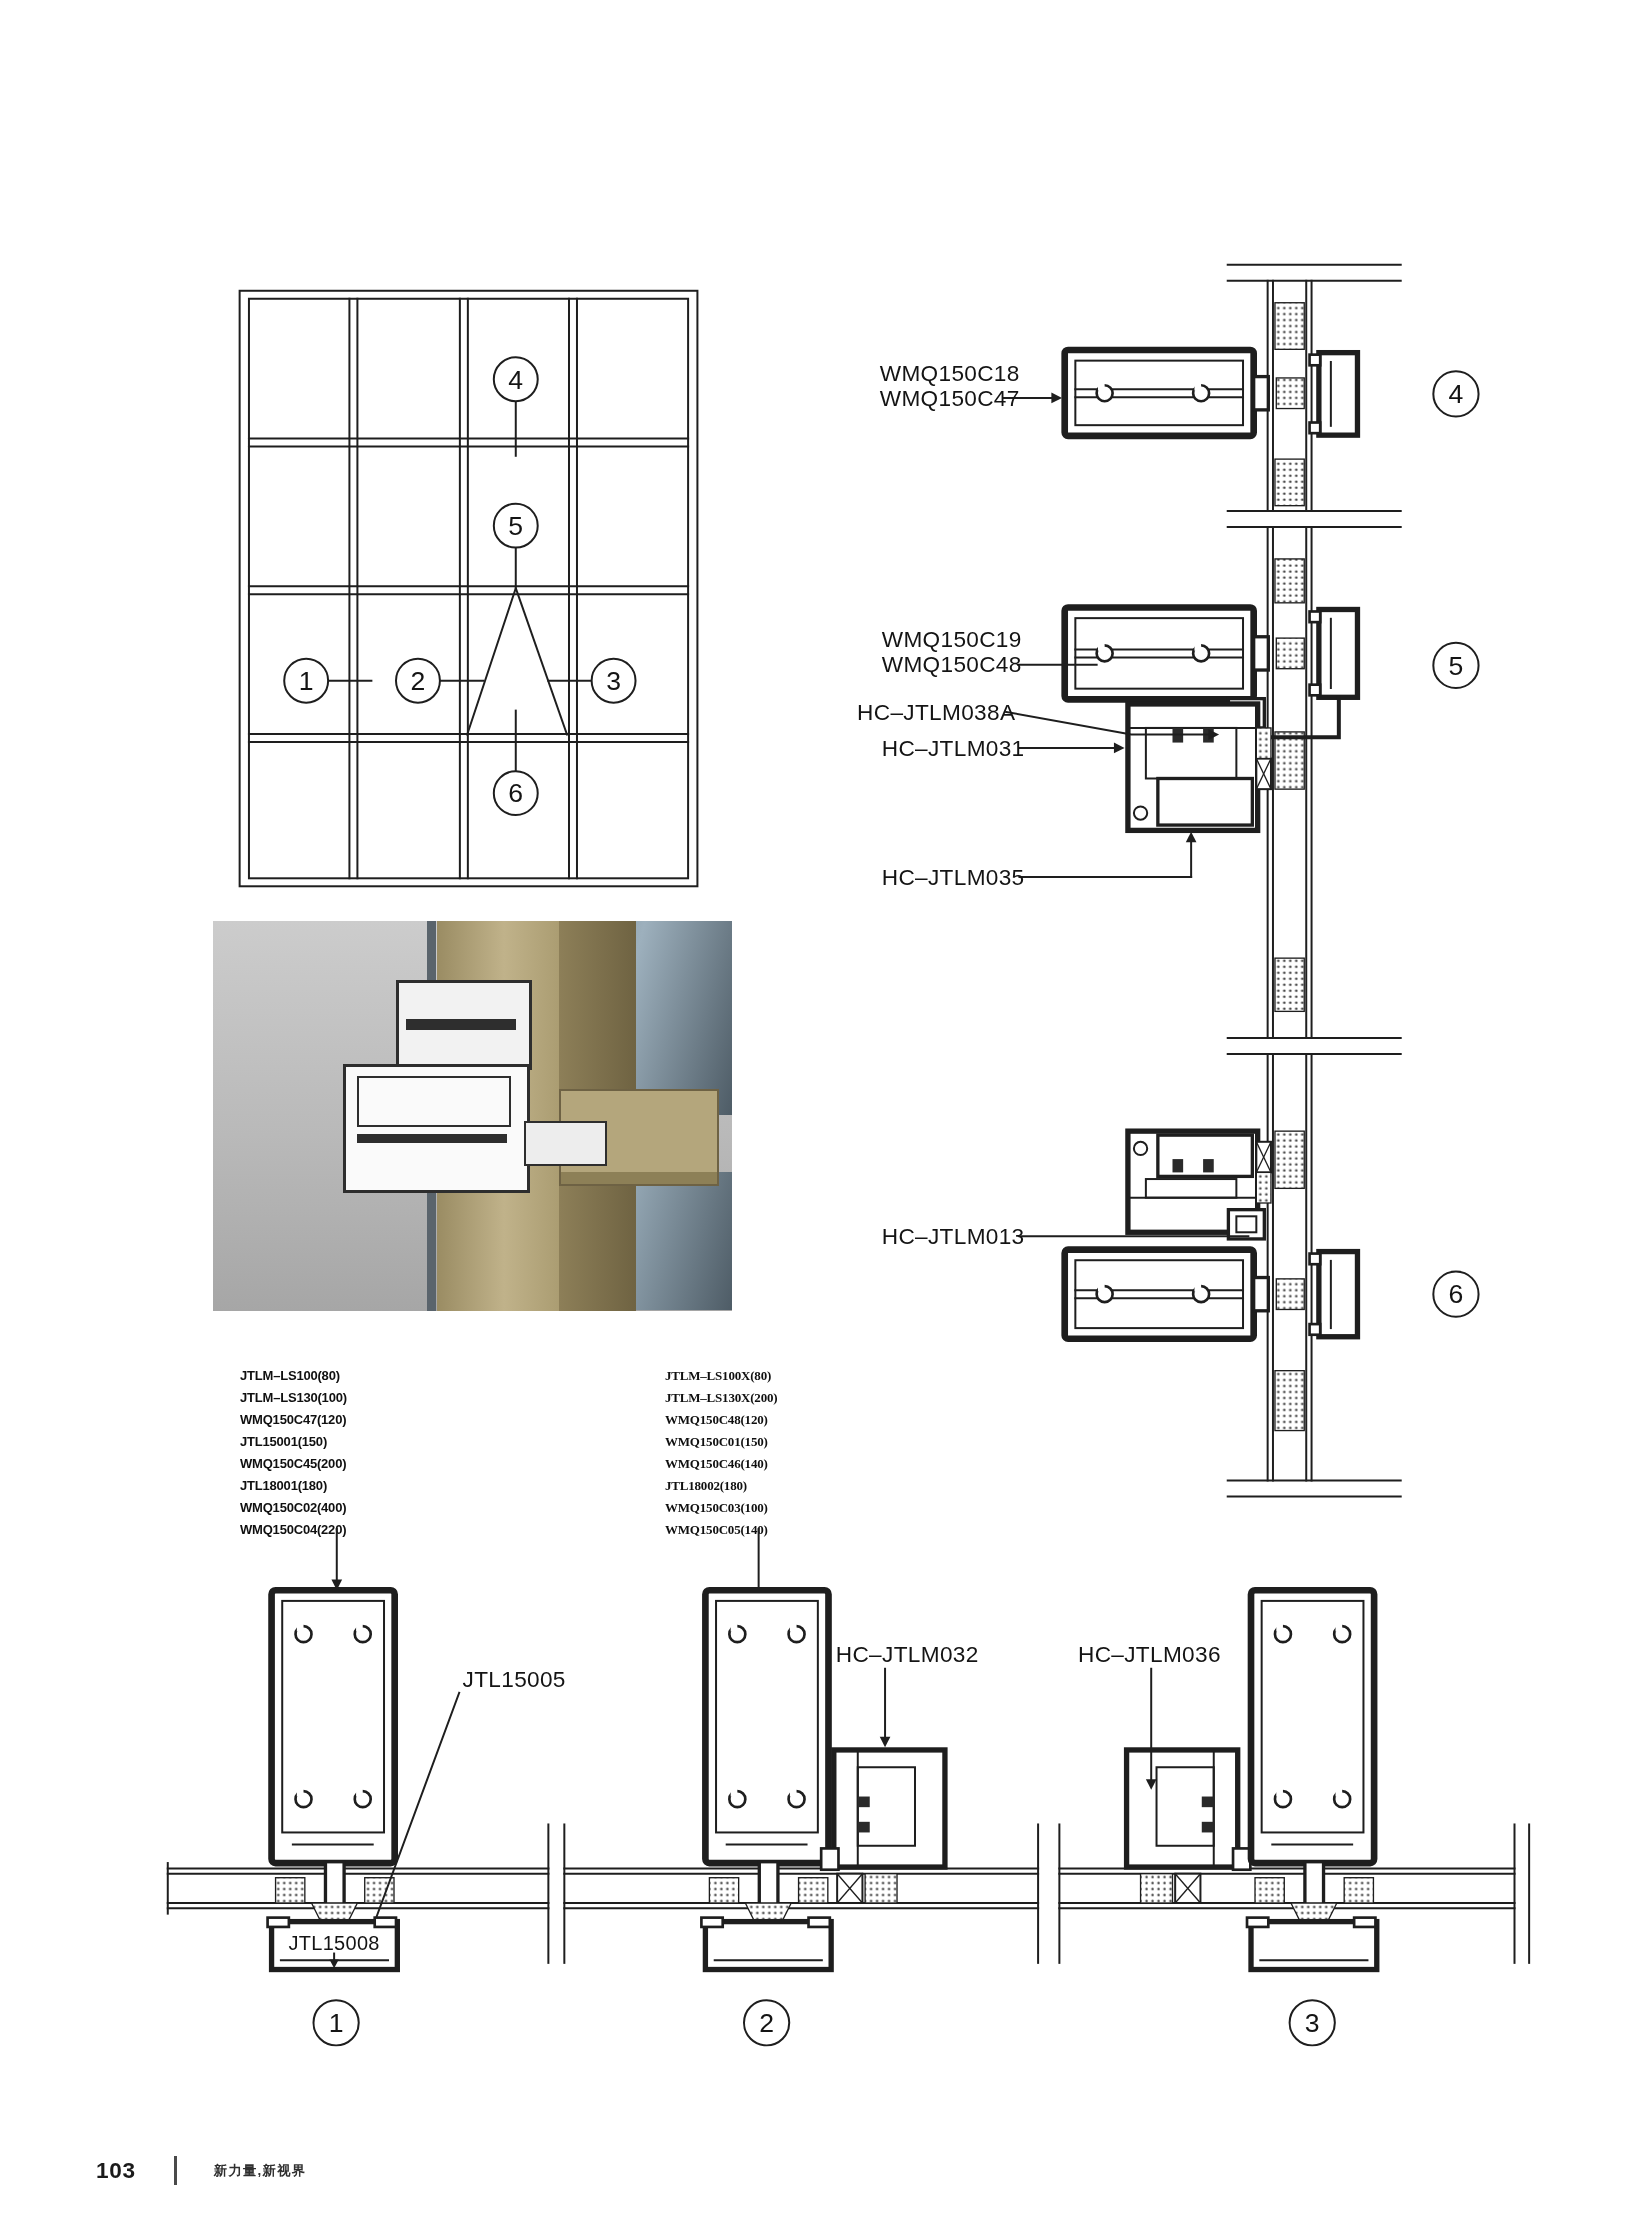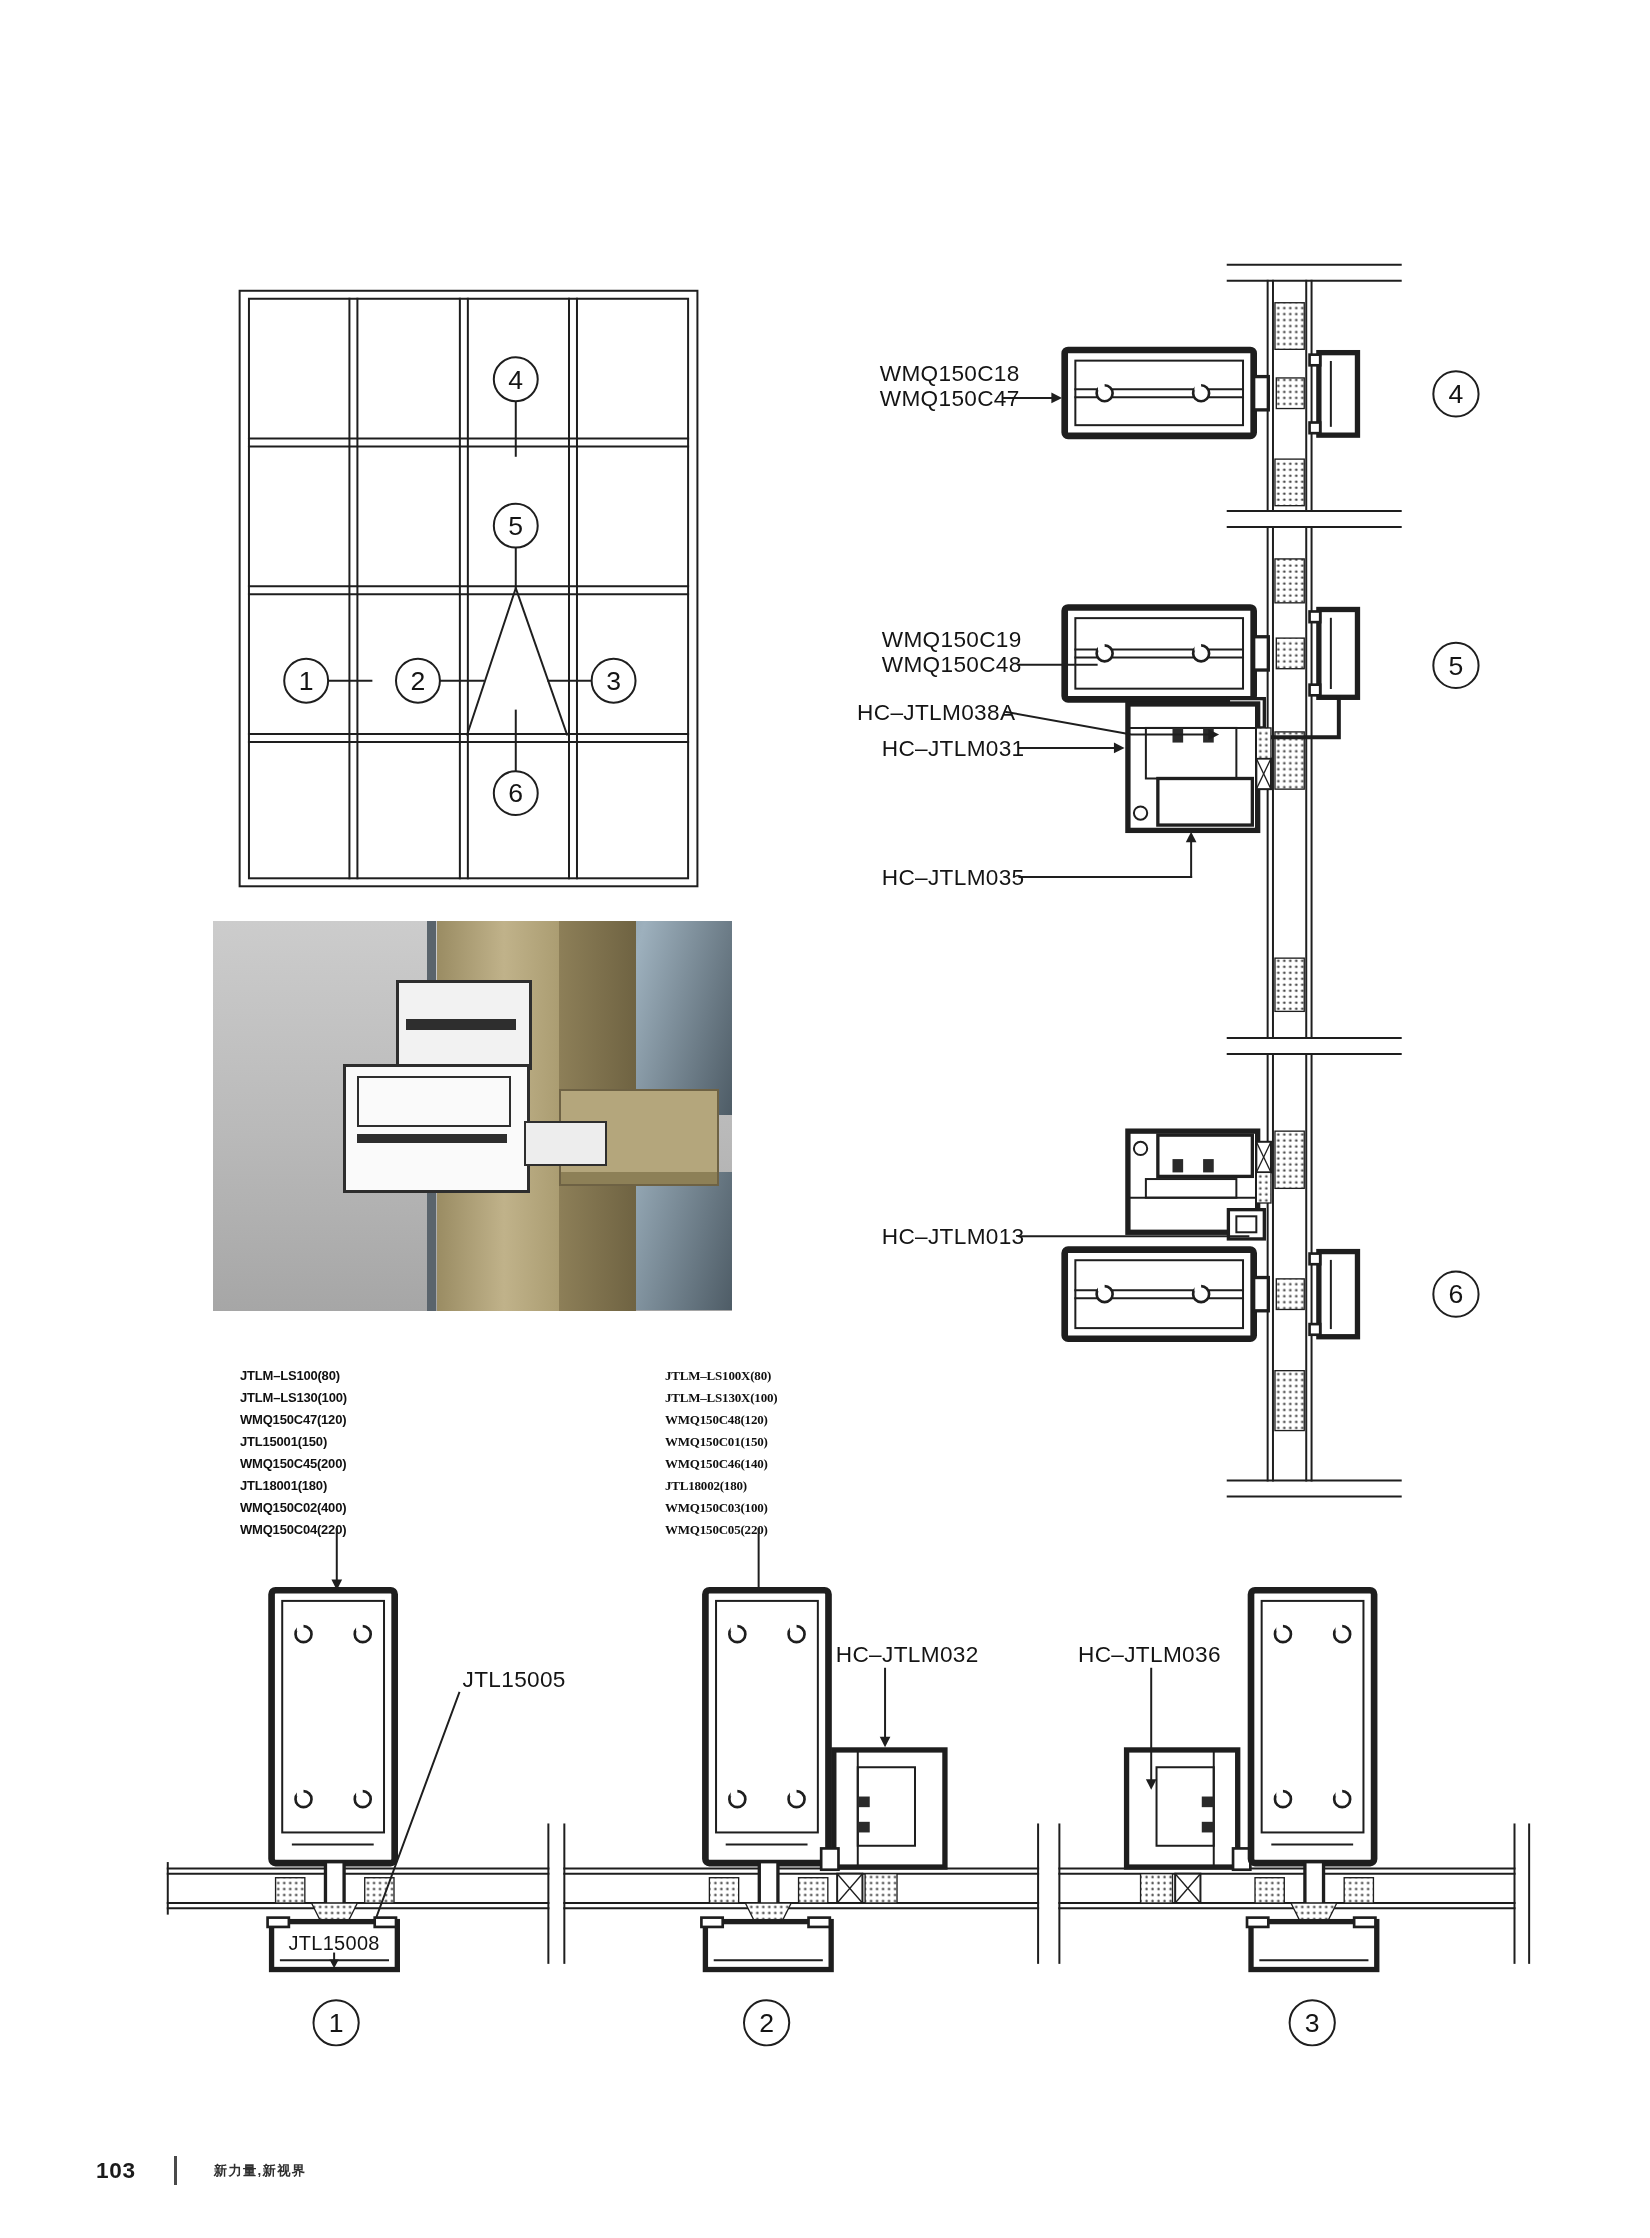--- a/index.html
+++ b/index.html
@@ -80,27 +80,27 @@
     <div>JTLM–LS130(100)</div>
     <div>WMQ150C47(120)</div>
     <div>JTL15001(150)</div>
     <div>WMQ150C45(200)</div>
     <div>JTL18001(180)</div>
     <div>WMQ150C02(400)</div>
     <div>WMQ150C04(220)</div>
   </div>
   <div class="plist plist-right">
     <div>JTLM–LS100X(80)</div>
-    <div>JTLM–LS130X(100)</div>
+    <div>JTLM–LS130X(200)</div>
     <div>WMQ150C48(120)</div>
     <div>WMQ150C01(150)</div>
     <div>WMQ150C46(140)</div>
     <div>JTL18002(180)</div>
     <div>WMQ150C03(100)</div>
-    <div>WMQ150C05(220)</div>
+    <div>WMQ150C05(140)</div>
   </div>
 
   <div class="footer">
     <span class="pnum">103</span>
     <span class="fdiv"></span>
     <span class="slogan">新力量,新视界</span>
   </div>
 
   <svg class="drawing-svg" width="1651" height="2239" viewBox="0 0 2481 3365">
     <defs>

